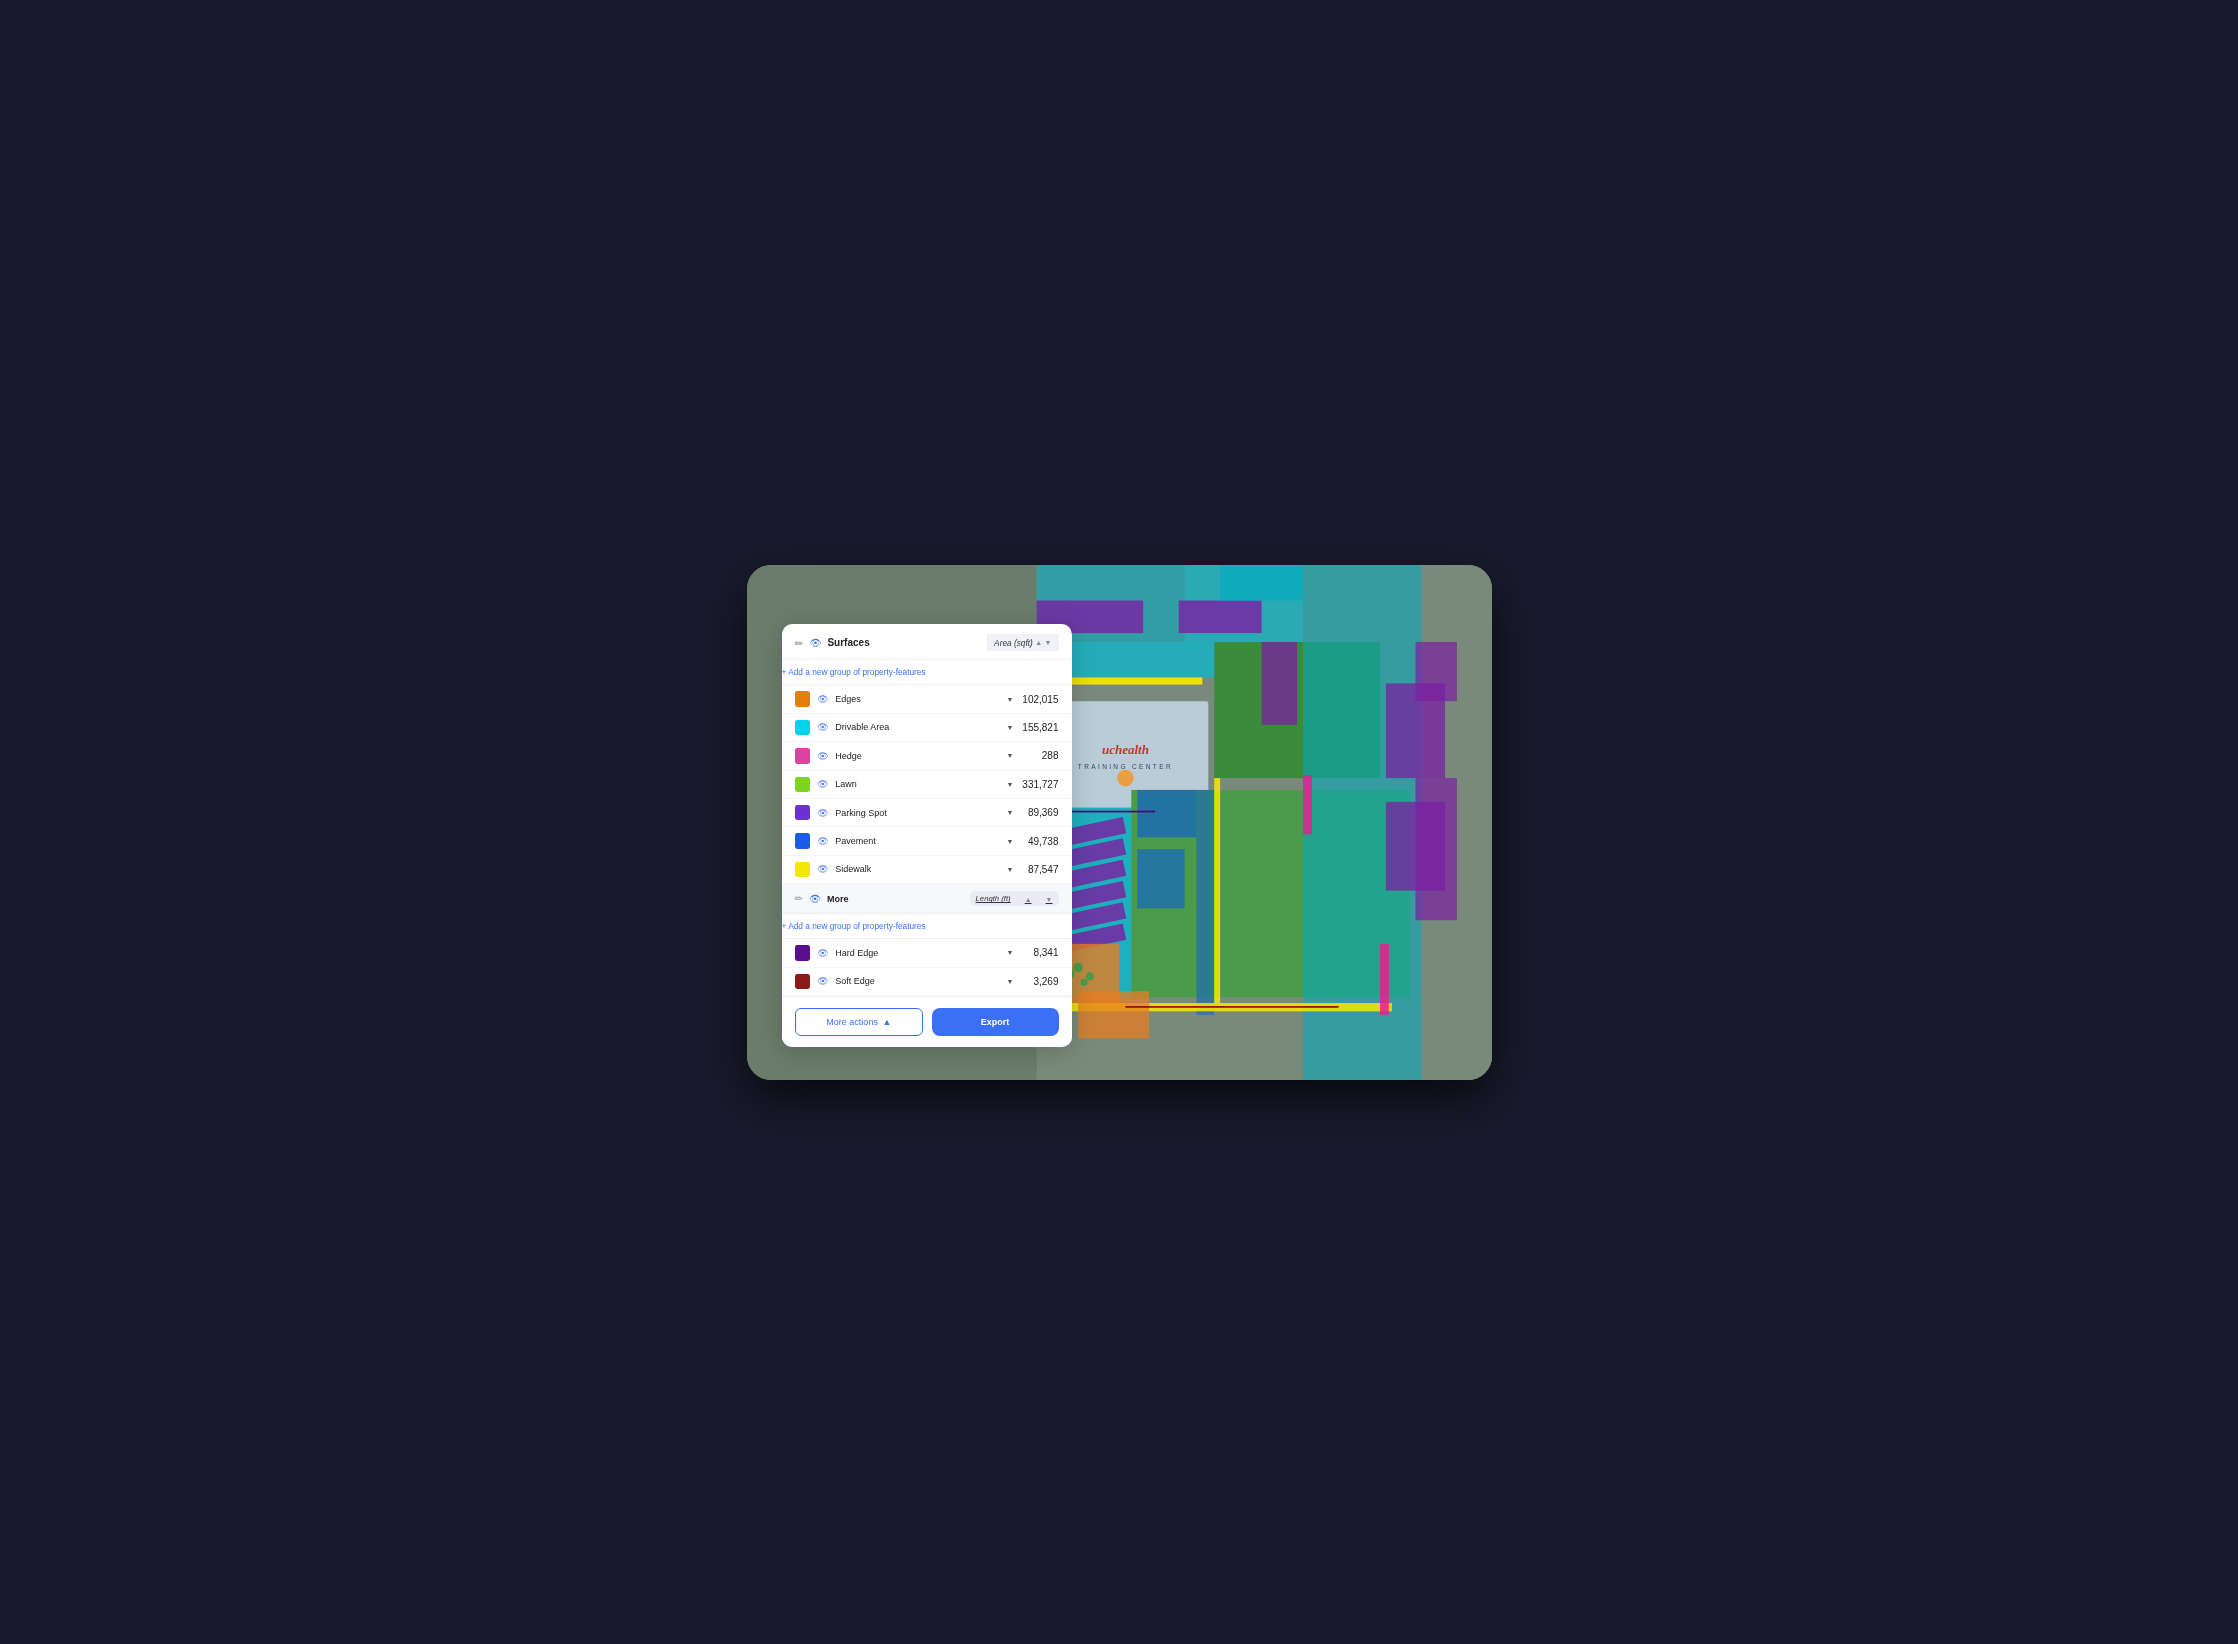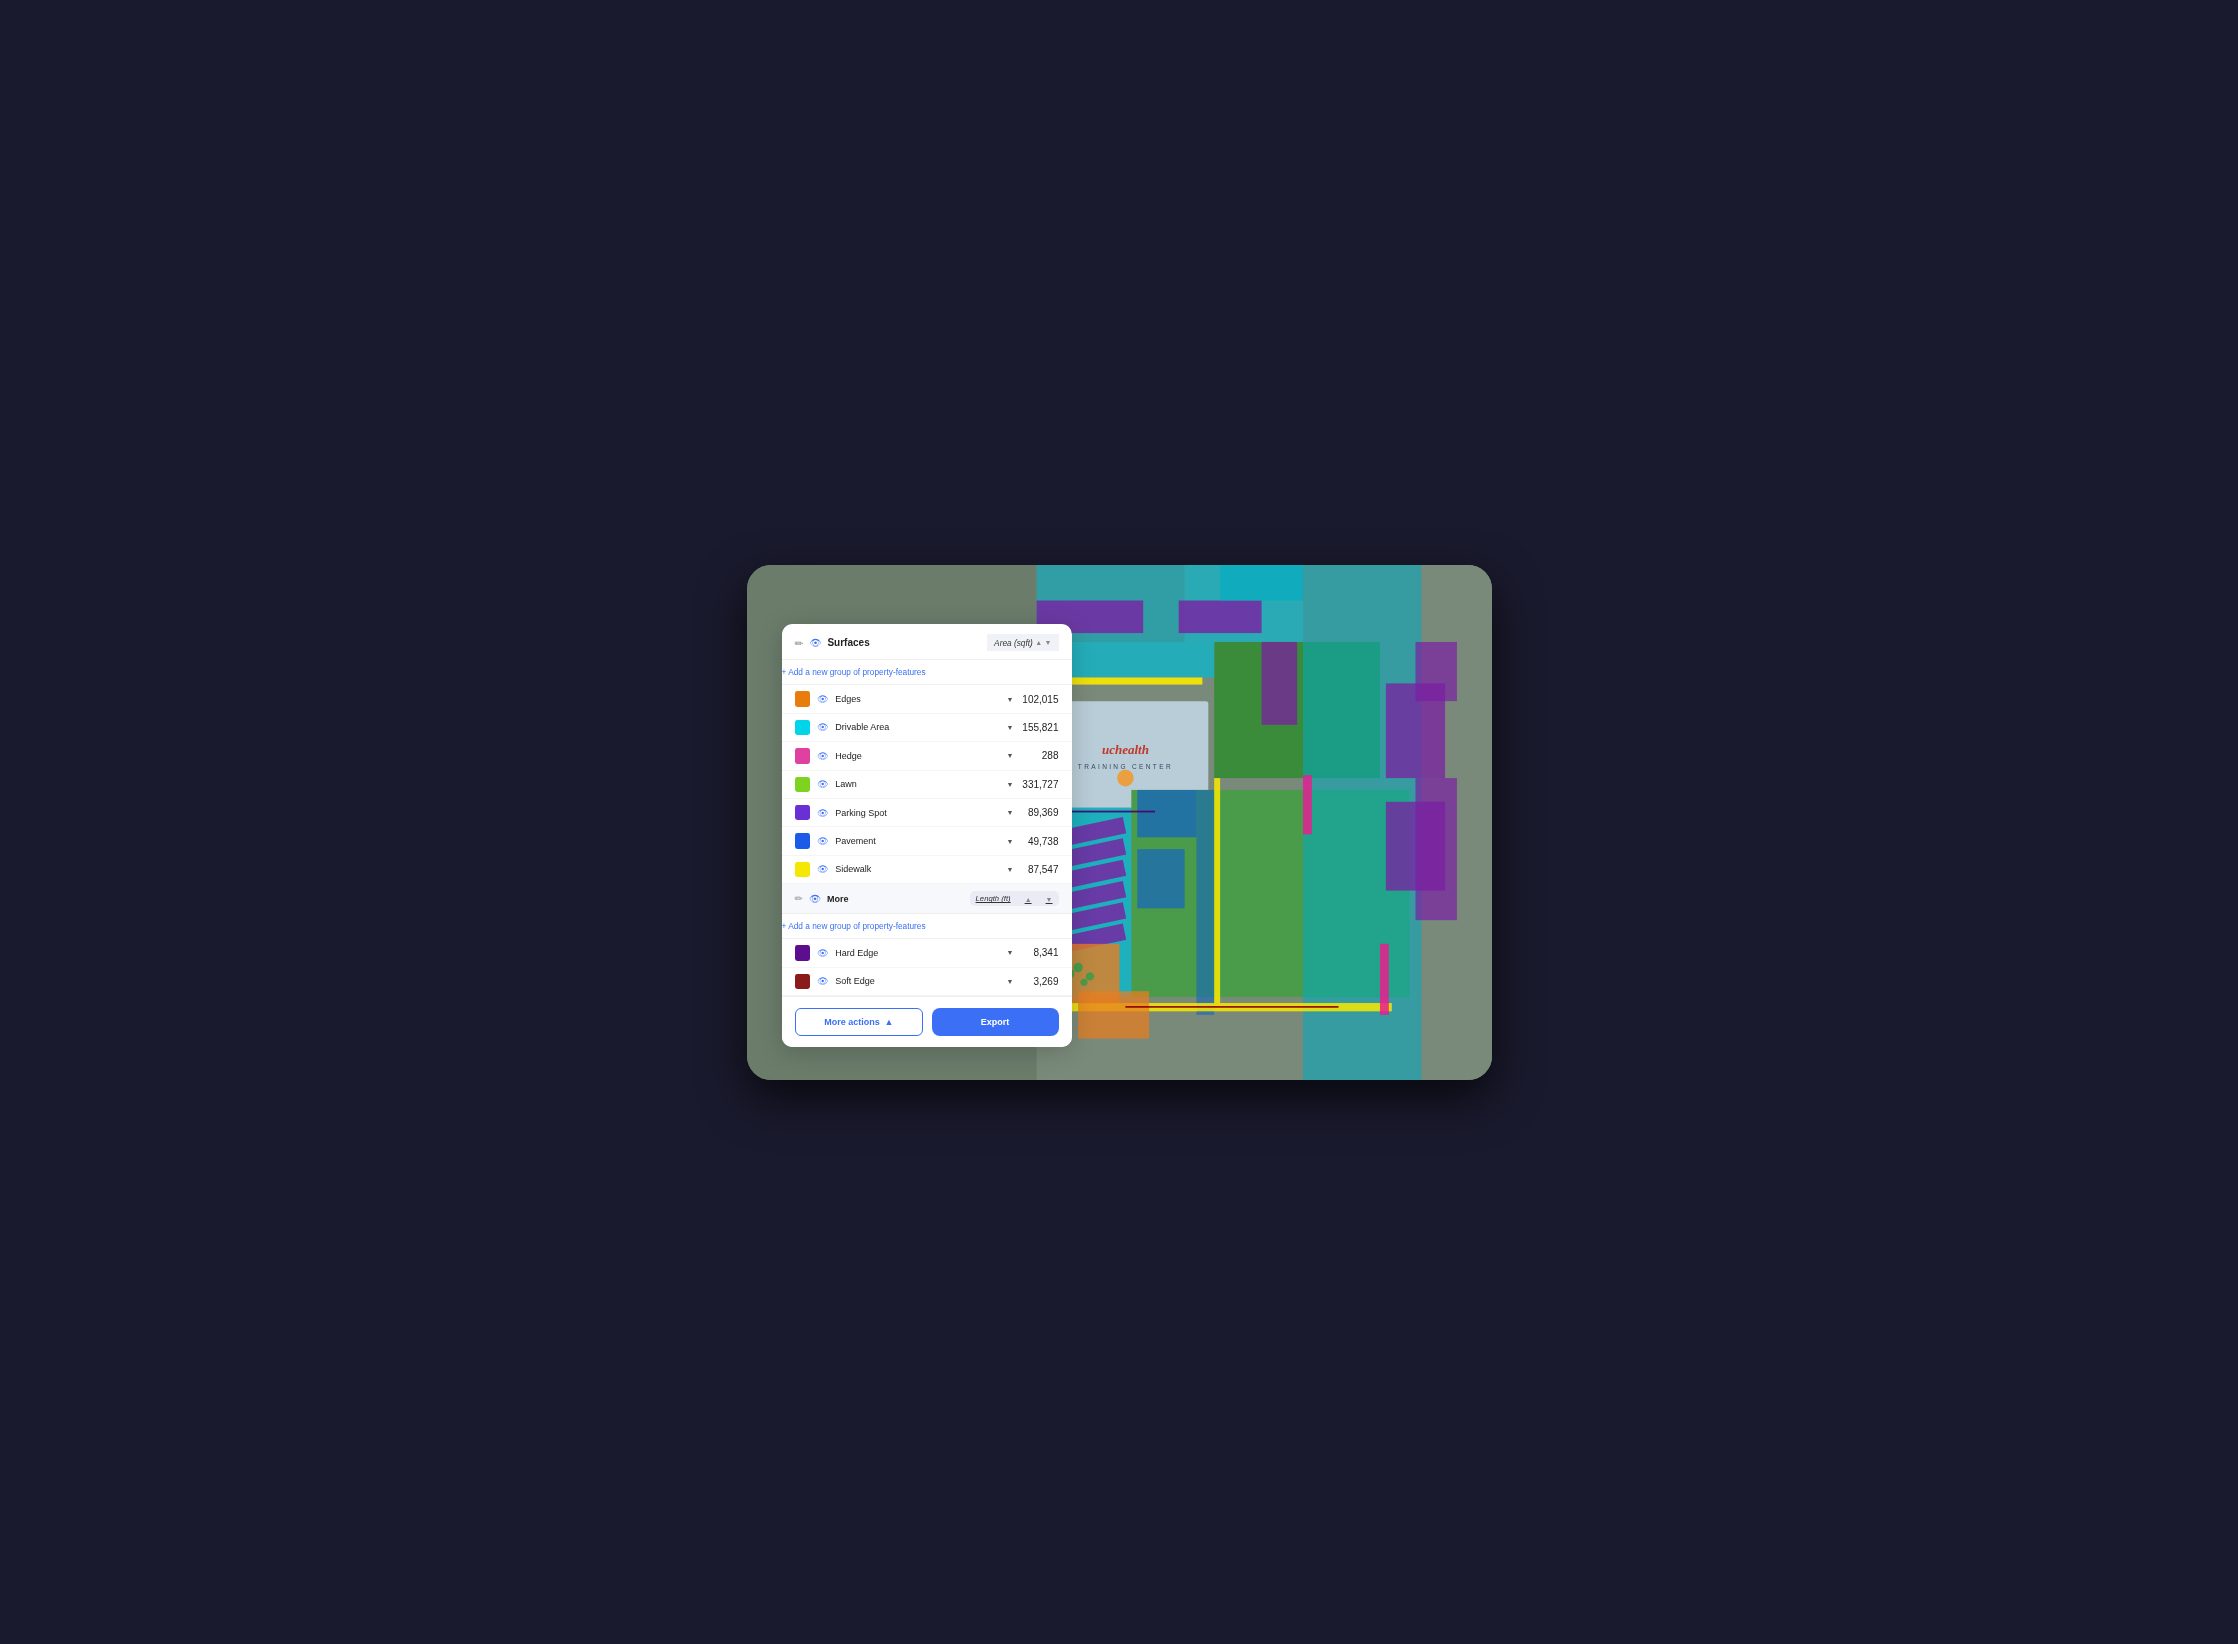--- a/index.html
+++ b/index.html
@@ -171,21 +171,21 @@
       border-top: 0.6px solid #eee;
     }
     .btn-more-actions {
       flex: 1;
       padding: 8.3px;
       background: #fff;
       border: 1.2px solid #3b6ff5;
       border-radius: 6px;
       color: #3b6ff5;
       font-size: 9px;
-      font-weight: 700;
+      font-weight: 400;
       cursor: pointer;
       display: flex;
       align-items: center;
       justify-content: center;
       gap: 4.7px;
     }
     .btn-export {
       flex: 1;
       padding: 8.3px;
       background: #3b6ff5;

